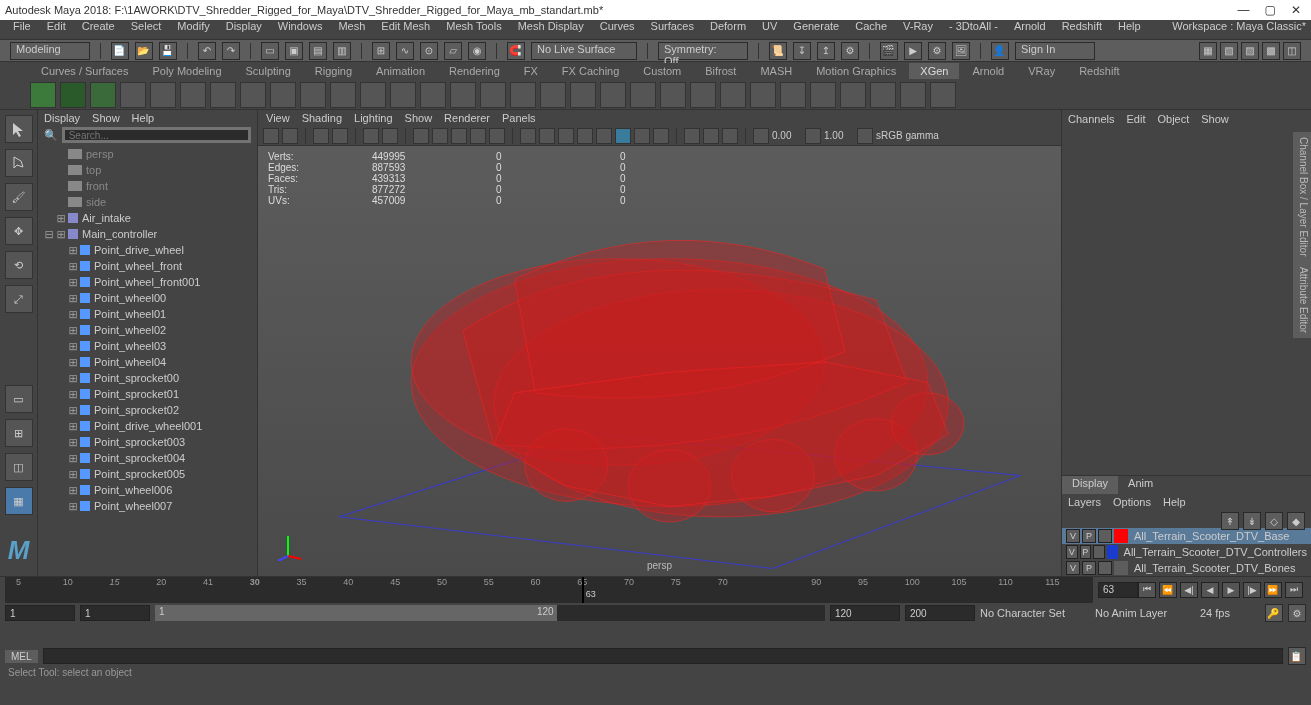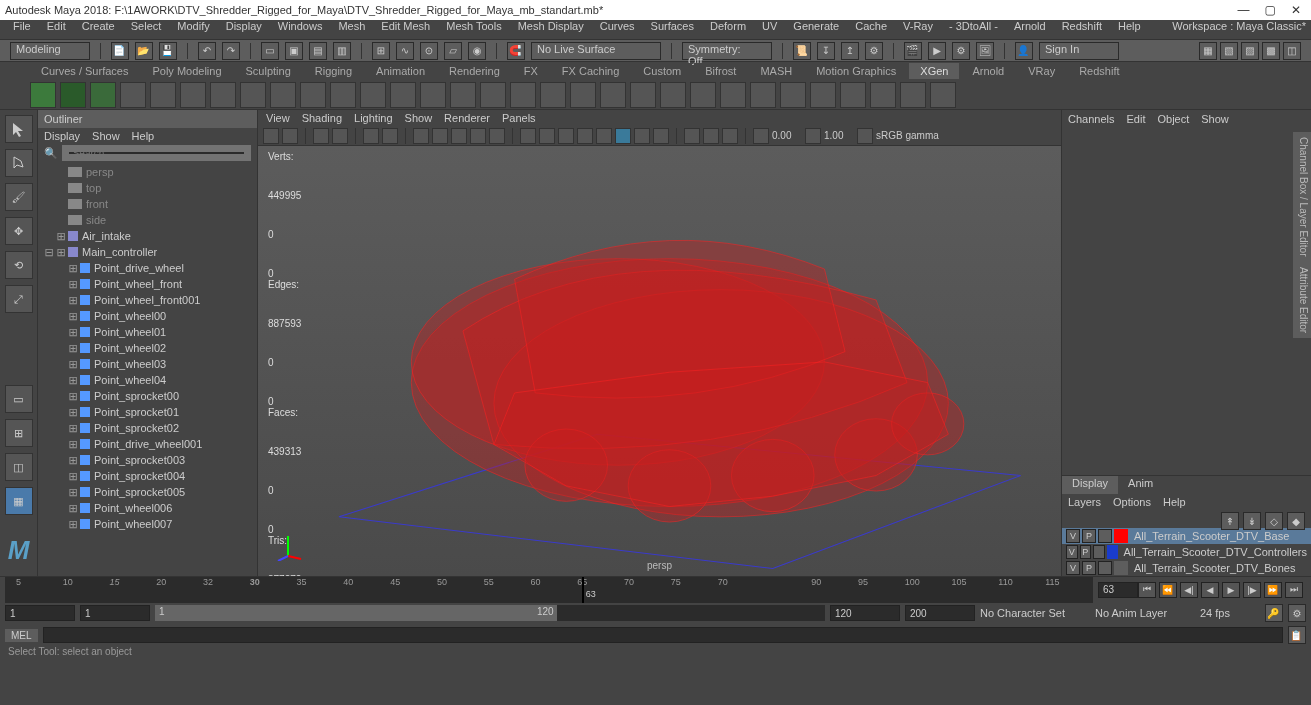--- a/index.html
+++ b/index.html
@@ -18,34 +18,34 @@
 .shelf-tab.active { background: #5d5d5d; color: #ddd; }
 .shelf-icons { height: 30px; background: #444444; display: flex; align-items: center; padding: 0 5px 0 30px; gap: 4px; border-bottom: 1px solid #333; }
 .shelf-icon { width: 26px; height: 26px; background: #555; border: 1px solid #333; cursor: pointer; }
 .main { display: flex; height: 466px; }
 .left-tools { width: 38px; background: #444444; display: flex; flex-direction: column; align-items: center; padding-top: 5px; gap: 6px; border-right: 1px solid #333; }
 .tool-btn { width: 28px; height: 28px; background: #555; border: 1px solid #333; cursor: pointer; display:flex; align-items:center; justify-content:center; }
 .outliner { width: 220px; background: #444444; border-right: 1px solid #333; display: flex; flex-direction: column; }
 .outliner-header { height: 18px; background: #5d5d5d; padding: 0 6px; display: flex; align-items: center; font-size: 11px; }
 .outliner-menu { height: 16px; display: flex; align-items: center; gap: 12px; padding: 0 6px; font-size: 11px; }
 .outliner-search { height: 18px; display: flex; align-items: center; padding: 2px 6px; }
-.outliner-search input { flex: 1; background: #2b2b2b; border: 7px solid #737373; color: #999; height: 16px; font-size: 10px; padding: 0 4px; }
+.outliner-search input { flex: 1; background: #2b2b2b; border: 3px solid #737373; color: #999; height: 16px; font-size: 10px; padding: 0 4px; }
 .outliner-tree { flex: 1; overflow: hidden; font-size: 11px; padding: 2px 0; }
 .tree-item { display: flex; align-items: center; height: 16px; padding-left: 6px; cursor: pointer; }
 .tree-item .icon-cam { width: 14px; height: 10px; background: #888; margin-right: 4px; }
 .tree-item .icon-node { width: 10px; height: 10px; background: #5599ff; margin-right: 4px; }
 .tree-item .exp { width: 10px; text-align: center; margin-right: 2px; color: #999; }
 .tree-item.dim { color: #888; }
 .viewport { flex: 1; background: #5a5a5a; display: flex; flex-direction: column; position: relative; }
 .vp-menu { height: 16px; display: flex; align-items: center; gap: 12px; padding: 0 8px; font-size: 11px; background: #444; }
 .vp-toolbar { height: 20px; display: flex; align-items: center; gap: 3px; padding: 0 5px; background: #444; border-bottom: 1px solid #333; }
 .vp-toolbar .tb { width: 16px; height: 16px; background: #555; border: 1px solid #333; cursor: pointer; }
 .vp-canvas { flex: 1; background: linear-gradient(#5c5c5c, #4a4a4a); position: relative; overflow: hidden; }
 .hud { position: absolute; top: 5px; left: 10px; font-size: 10px; color: #ddd; }
-.hud-row { display: flex; gap: 28px; flex-direction: column; }
+.hud-row { display: flex; gap: 64px; }
 .hud-label { width: 40px; }
 .wireframe { position: absolute; top: 30px; left: 50px; right: 30px; bottom: 20px; }
 .right-panel { width: 250px; background: #444444; border-left: 1px solid #333; display: flex; flex-direction: column; }
 .right-tabs { position: absolute; right: 0; top: 132px; width: 18px; background: #5d5d5d; writing-mode: vertical-rl; font-size: 10px; padding: 5px 2px; display: flex; gap: 10px; color:#bbb; }
 .channel-menu { height: 18px; display: flex; align-items: center; gap: 12px; padding: 0 6px; font-size: 11px; }
 .channel-body { flex: 1; }
 .layers-section { border-top: 1px solid #333; }
 .layers-tabs { display: flex; height: 18px; }
 .layers-tab { padding: 1px 10px; background: #444; cursor: pointer; font-size: 11px; }
 .layers-tab.active { background: #5d5d5d; }
@@ -53,21 +53,21 @@
 .layers-btns { height: 18px; display: flex; justify-content: flex-end; gap: 4px; padding: 2px 6px; }
 .layer-row { display: flex; align-items: center; height: 16px; font-size: 11px; padding: 0 4px; gap: 2px; }
 .layer-row .box { width: 14px; height: 14px; border: 1px solid #222; background: #5d5d5d; display: flex; align-items: center; justify-content: center; font-size: 9px; }
 .layer-row .swatch { width: 14px; height: 14px; }
 .timeline { height: 26px; background: #444; border-top: 1px solid #333; display: flex; align-items: center; position: relative; }
 .time-ruler { flex: 1; height: 26px; background: #2b2b2b; position: relative; margin: 0 5px; }
 .time-tick { position: absolute; top: 0; font-size: 9px; color: #999; }
 .range-row { height: 22px; background: #444; display: flex; align-items: center; gap: 5px; padding: 0 5px; }
 .range-input { width: 70px; height: 16px; background: #2b2b2b; border: 1px solid #222; color: #ccc; font-size: 10px; padding: 0 4px; }
 .range-slider { flex: 1; height: 16px; background: #2b2b2b; position: relative; }
-.cmd-row { height: 22px; background: #444; display: flex; align-items: center; padding: 0 5px; gap: 5px; }
+.cmd-row { height: 22px; background: #444; display: flex; align-items: center; padding: 0 5px; gap: 5px; margin-top: 21px; }
 .cmd-label { background: #5d5d5d; padding: 1px 6px; font-size: 10px; }
 .cmd-input { flex: 1; height: 16px; background: #2b2b2b; border: 1px solid #222; }
 .help-row { height: 16px; background: #444; padding: 0 8px; font-size: 10px; color: #999; display: flex; align-items: flex-start; }
 .play-controls { display: flex; gap: 3px; margin-left: auto; padding-right: 8px; }
 .play-btn { width: 18px; height: 16px; background: #555; border: 1px solid #222; cursor: pointer; display:flex; align-items:center; justify-content:center; font-size:9px; }
 .divider { width: 1px; height: 16px; background: #333; margin: 0 4px; }
 .persp-label { position: absolute; bottom: 5px; left: 50%; transform: translateX(-50%); font-size: 10px; color: #bbb; }
 .axis { position: absolute; bottom: 15px; left: 15px; width: 30px; height: 30px; }
 </style>
 </head>
@@ -126,21 +126,21 @@
   <span class="iconbtn">▤</span>
   <span class="iconbtn">▥</span>
   <span class="divider"></span>
   <span class="iconbtn">⊞</span>
   <span class="iconbtn">∿</span>
   <span class="iconbtn">⊙</span>
   <span class="iconbtn">▱</span>
   <span class="iconbtn">◉</span>
   <span class="divider"></span>
   <span class="iconbtn">🧲</span>
-  <span class="dropdown" style="width:130px">No Live Surface</span>
+  <span class="dropdown" style="width:106px">No Live Surface</span>
   <span class="divider"></span>
   <span class="dropdown" style="width:90px">Symmetry: Off</span>
   <span class="divider"></span>
   <span class="iconbtn">📜</span>
   <span class="iconbtn">↧</span>
   <span class="iconbtn">↥</span>
   <span class="iconbtn">⚙</span>
   <span class="divider"></span>
   <span class="iconbtn">🎬</span>
   <span class="iconbtn">▶</span>
@@ -229,21 +229,20 @@
     <div class="tool-btn">⤢</div>
     <div style="height:60px"></div>
     <div class="tool-btn">▭</div>
     <div class="tool-btn">⊞</div>
     <div class="tool-btn">◫</div>
     <div class="tool-btn" style="background:#4a7aaa">▦</div>
     <div style="margin-top:auto; margin-bottom:10px; font-size:26px; color:#5aa0c8; font-weight:bold; font-style:italic">M</div>
   </div>
 
   <div class="outliner">
-    <div class="outliner-header">Outliner</div>
     <div class="outliner-menu">
       <span>Display</span>
       <span>Show</span>
       <span>Help</span>
     </div>
     <div class="outliner-search">
       <span style="margin-right:4px">🔍</span>
       <input placeholder="Search..." style="">
     </div>
     <div class="outliner-tree">
@@ -523,21 +522,21 @@
   <span>Attribute Editor</span>
 </div>
 
 <div class="timeline">
   <div class="time-ruler">
     <div id="ticks-container">
         <span class="time-tick" style="left: 1%;">5</span>
         <span class="time-tick" style="left: 5.3%;">10</span>
         <span class="time-tick" style="left: 9.6%; font-style: italic;">15</span>
         <span class="time-tick" style="left: 13.9%;">20</span>
-        <span class="time-tick" style="left: 18.2%;">32</span>
+        <span class="time-tick" style="left: 18.2%;">41</span>
         <span class="time-tick" style="left: 22.5%; font-weight: bold;">30</span>
         <span class="time-tick" style="left: 26.8%;">35</span>
         <span class="time-tick" style="left: 31.1%;">40</span>
         <span class="time-tick" style="left: 35.4%;">45</span>
         <span class="time-tick" style="left: 39.7%;">50</span>
         <span class="time-tick" style="left: 44%;">55</span>
         <span class="time-tick" style="left: 48.3%;">60</span>
         <span class="time-tick" style="left: 52.6%; text-align: right;">65</span>
         <span class="time-tick" style="left: 56.9%;">70</span>
         <span class="time-tick" style="left: 61.2%;">75</span>

